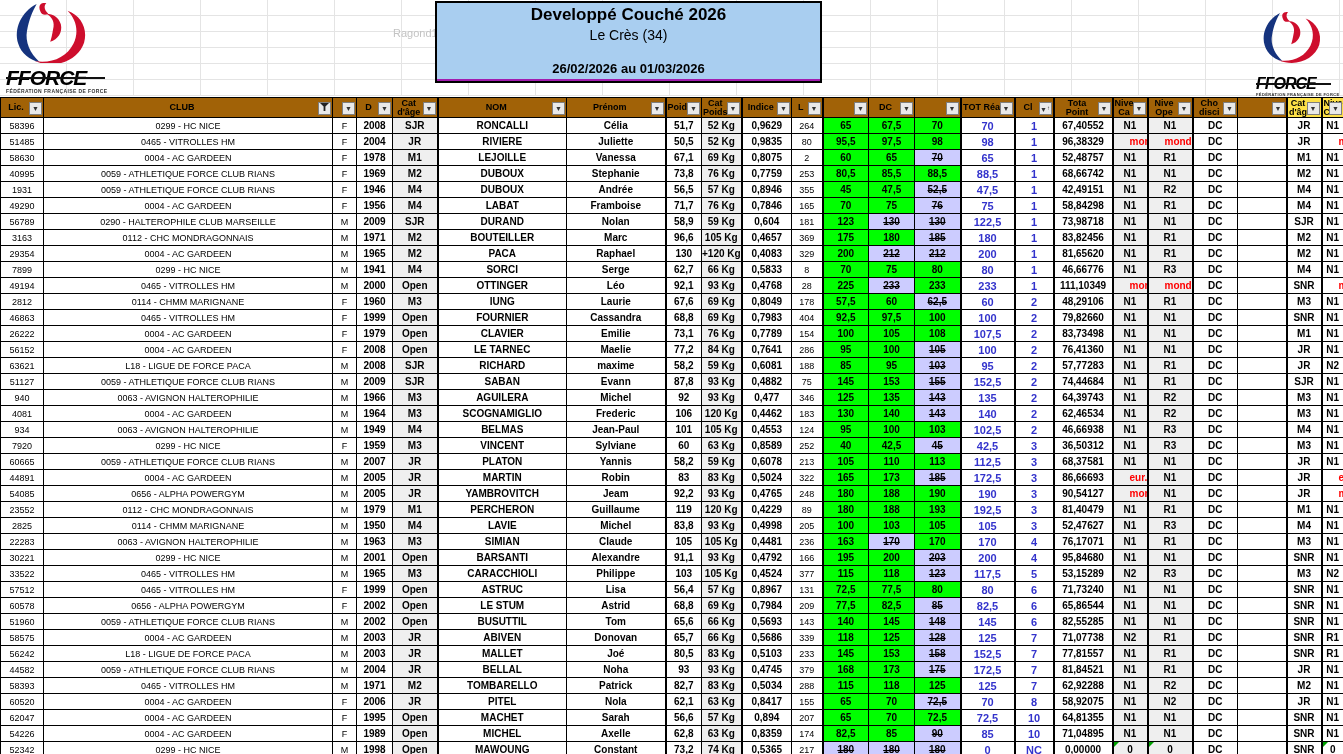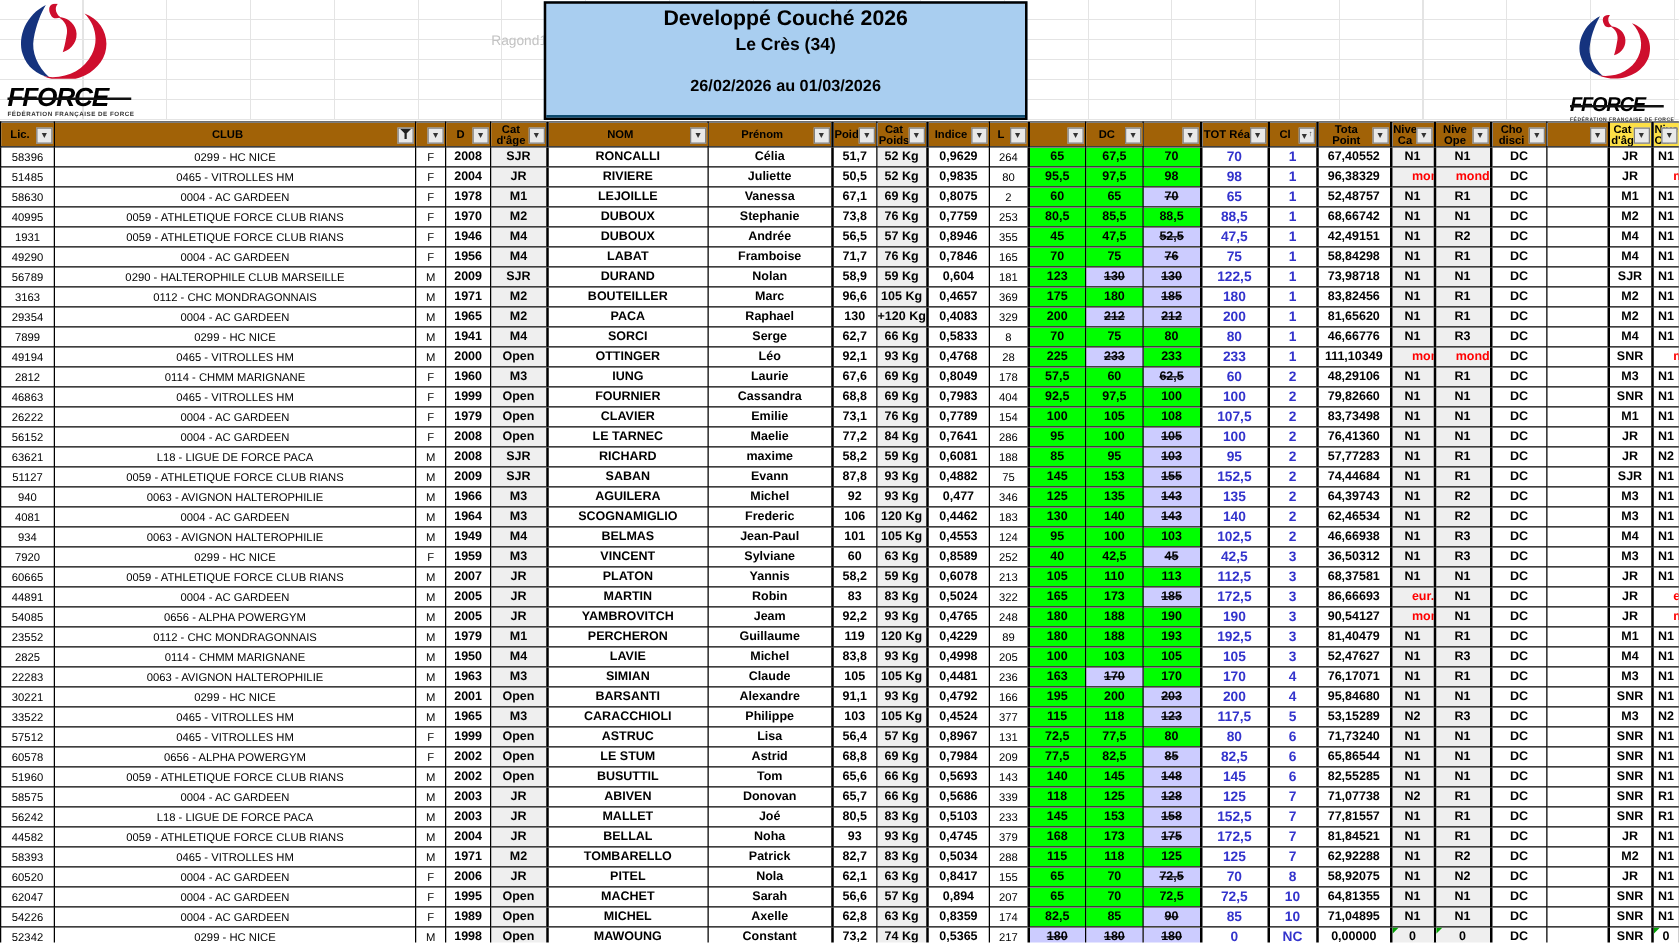--- a/index.html
+++ b/index.html
@@ -8,23 +8,23 @@
   
   .topgrid{position:absolute;left:0;top:0;width:1343px;height:96px;
     background-image:
       repeating-linear-gradient(to bottom, transparent 0 15px, #e4e4e4 15px 16px),
       repeating-linear-gradient(to right, transparent 0 66px, #e4e4e4 66px 67px);}
   .logo{position:absolute;}
   .logo .word{font-weight:900;font-style:italic;letter-spacing:-1px;position:relative;line-height:1;}
   .logo .word::after{content:"";position:absolute;left:0;right:8%;top:46%;height:2px;background:#111;}
   .logo .sub{font-size:5px;font-weight:bold;color:#333;letter-spacing:.4px;white-space:nowrap;}
   .titlebox{position:absolute;left:435px;top:1px;width:383px;border:2px solid #000;background:#a9cef0;text-align:center;}
-  .titlebox .main{padding:2px 0 16px 0;border-bottom:2px solid #0c4a6e;}
+  .titlebox .main{padding:2px 0 3px 0;border-bottom:2px solid #a21caf;}
   .t1{font-size:17px;font-weight:bold;}
-  .t2{font-size:14px;font-weight:bold;margin-top:2px;}
+  .t2{font-size:14px;font-weight:normal;margin-top:2px;}
   .t3{font-size:13px;font-weight:bold;margin-top:18px;}
   .t4{font-size:11px;font-weight:bold;height:15px;line-height:15px;}
   .watermark{position:absolute;left:393px;top:27px;font-size:11px;color:#c3c3c3;}
   
   .tablewrap{position:absolute;left:0;top:97px;width:1343px;height:657px;overflow:hidden;}
   table{border-collapse:collapse;table-layout:fixed;width:1343px;}
   th,td{border:1px solid #000;overflow:hidden;white-space:nowrap;text-align:center;padding:0;}
   th{background:#a16207;height:19px;font-size:9px;font-weight:bold;line-height:9px;
      position:relative;white-space:normal;vertical-align:middle;}
   th.th-yellow{background:#fde047;}
@@ -280,21 +280,21 @@
           <td class="c-b c-grey bl2">R1</td>
           <td class="c-b bl2">DC</td>
           <td></td>
           <td class="c-b bl2">M1</td>
           <td class="c-b bl2">N1</td>
         </tr>
         <tr class="datarow">
           <td class="c-s">40995</td>
           <td class="c-s">0059 - ATHLETIQUE FORCE CLUB RIANS</td>
           <td class="c-s">F</td>
-          <td class="c-b">1970</td>
+          <td class="c-b">1969</td>
           <td class="c-b c-grey">M2</td>
           <td class="c-b bl2">DUBOUX</td>
           <td class="c-b">Stephanie</td>
           <td class="c-b bl2">73,8</td>
           <td class="c-b c-grey">76 Kg</td>
           <td class="c-b bl2">0,7759</td>
           <td class="c-s">253</td>
           <td class="att bl2">80,5</td>
           <td class="att">85,5</td>
           <td class="att">88,5</td>

